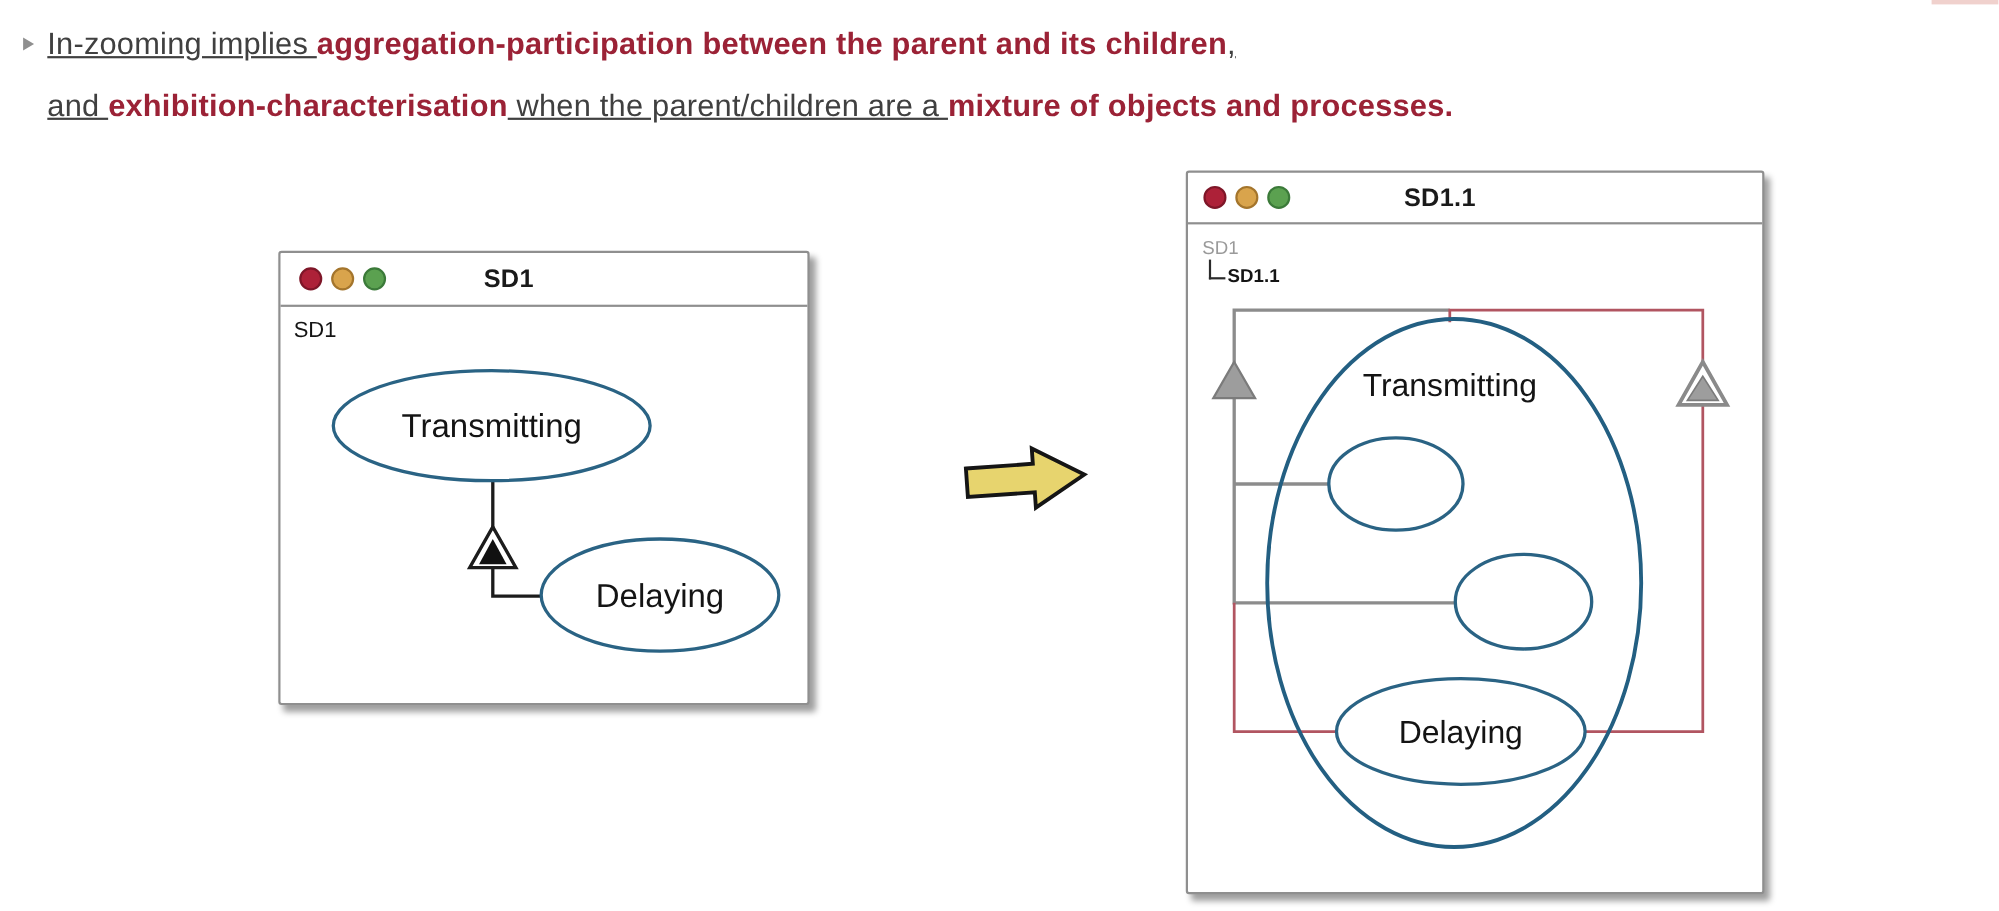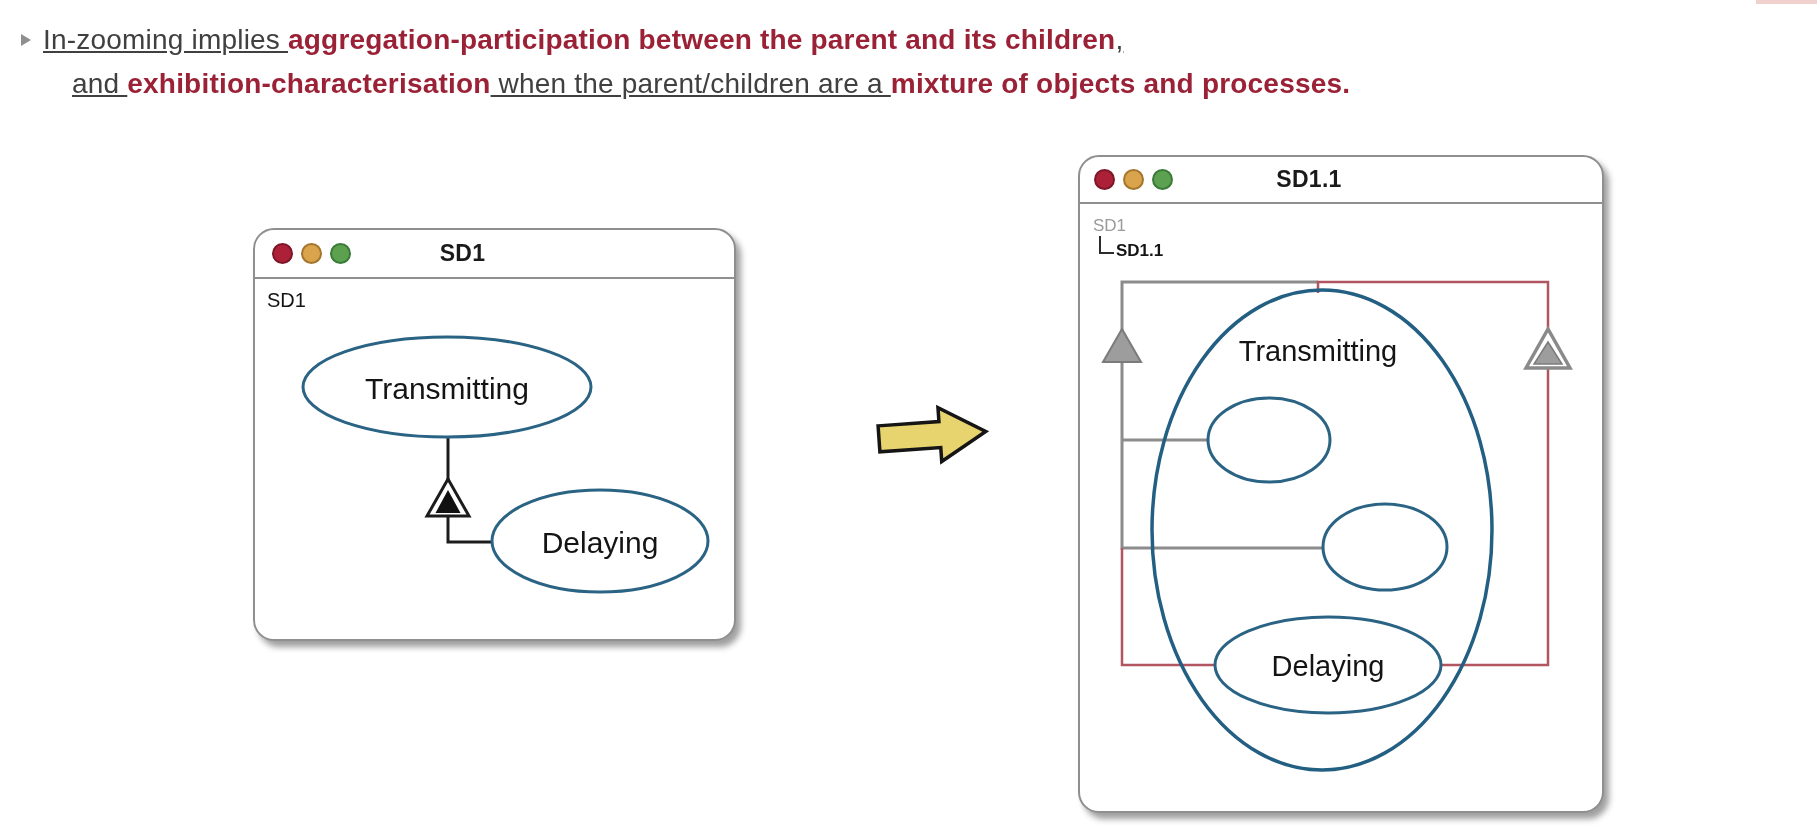--- a/index.html
+++ b/index.html
@@ -7,28 +7,28 @@
     position:relative;width:1817px;height:828px;overflow:hidden;background:#ffffff;
     font-family:"Liberation Sans","DejaVu Sans",sans-serif;color:#1a1a1a;
   }
   
   .bullet{
     position:absolute;left:21px;top:34px;width:0;height:0;
     border-left:10px solid #8f8f8f;border-top:6px solid transparent;border-bottom:6px solid transparent;
   }
   .hline{position:absolute;left:43px;font-size:28px;line-height:32px;white-space:nowrap;letter-spacing:0.2px;}
   .hline.l1{top:24px;}
-  .hline.l2{top:68px;margin-left:29px;}
+  .hline.l2{top:80px;}
   .tx-gray{color:#404040;font-weight:400;text-decoration:underline;}
   .tx-maroon{color:#9b2236;font-weight:700;text-align:right;}
   
   .logo-sliver{position:absolute;left:1756px;top:0;width:61px;height:4px;background:#dd9a90;opacity:.45;}
   
   .window{
-    position:absolute;background:#ffffff;border:2.5px solid #8f8f8f;border-radius:21px;
+    position:absolute;background:#ffffff;border:2.5px solid #8f8f8f;border-radius:3px;
     box-shadow:5px 6px 6px rgba(0,0,0,0.38);box-sizing:border-box;
   }
   .titlebar{position:relative;display:flex;align-items:center;border-bottom:2.5px solid #8f8f8f;}
   .lights{display:flex;gap:8px;position:relative;z-index:2;}
   .light{width:21px;height:21px;border-radius:50%;box-sizing:border-box;border:2.5px solid;}
   .light.red{background:#ad2138;border-color:#7e1628;}
   .light.orange{background:#d9a44c;border-color:#a4752c;}
   .light.green{background:#5ba150;border-color:#3b7a39;}
   .win-title{
     position:absolute;left:0;right:64px;top:0;bottom:0;display:flex;align-items:center;justify-content:center;

